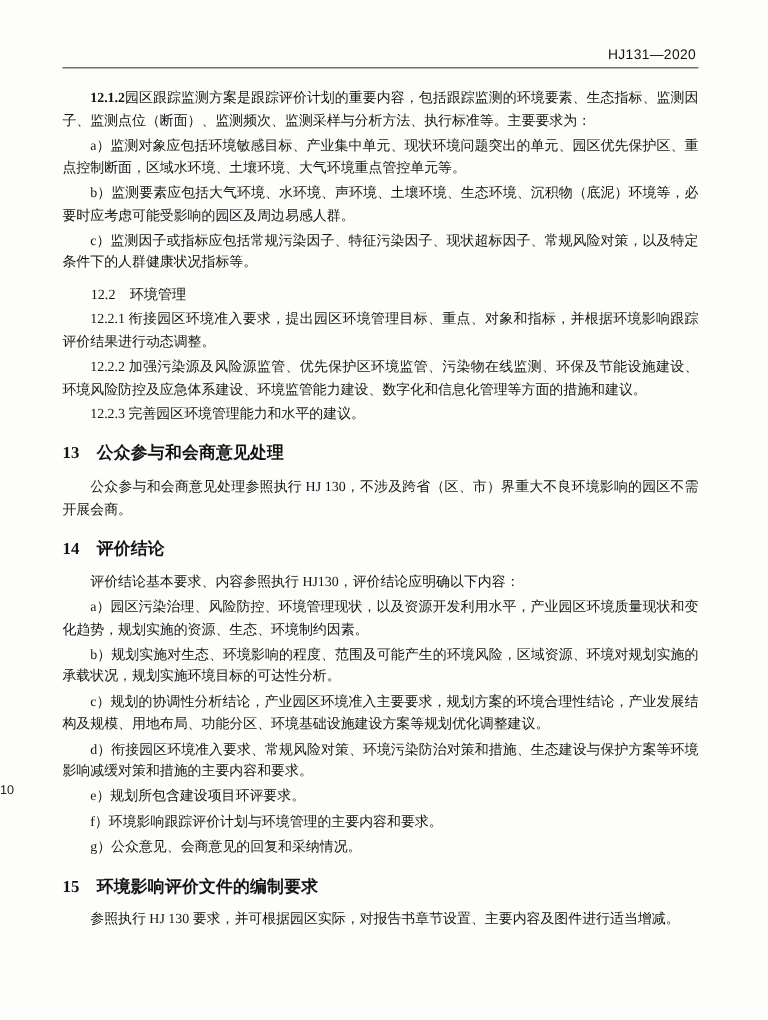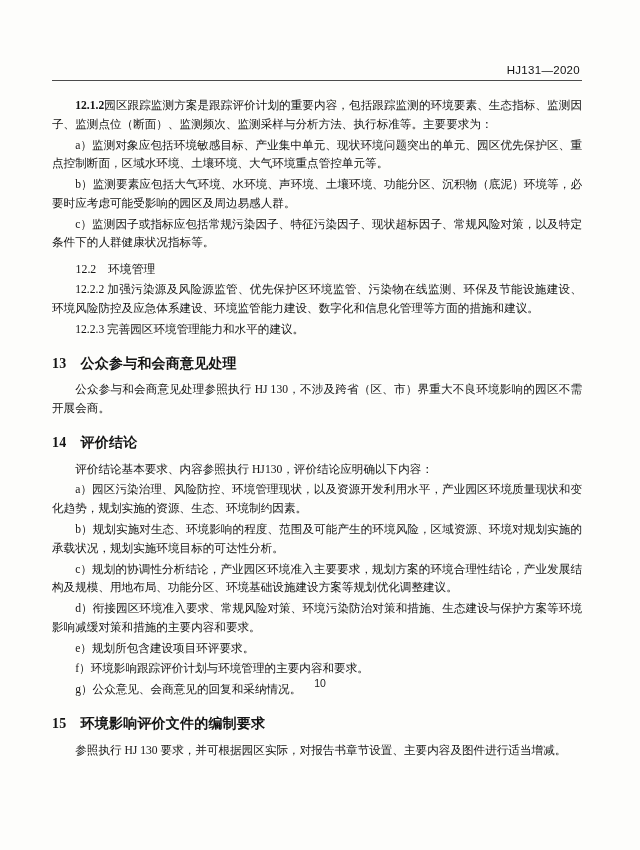--- a/index.html
+++ b/index.html
@@ -14,21 +14,20 @@
     color: #1a1a1a;
     position: relative;
     overflow: hidden;
   }
   .page {
     position: relative;
     width: 640px;
     height: 687px;
     box-sizing: border-box;
     padding: 40px 58px 30px 52px;
-    margin-top: 24px;
   }
   .header {
     text-align: right;
     font-size: 11.5px;
     letter-spacing: 0.3px;
     color: #111;
     margin-bottom: 4px;
     padding-right: 2px;
     font-family: "Liberation Sans", sans-serif;
   }
@@ -68,46 +67,47 @@
     margin: 7px 0 2px 0;
   }
   .blk {
     margin-bottom: 2px;
   }
   .footer {
     position: absolute;
     bottom: 22px;
     left: 0;
     width: 640px;
-    text-align: center;
+    text-align: left;
     font-size: 10.5px;
     color: #222;
     font-family: "Liberation Sans", sans-serif;
   }
 </style>
 </head>
 <body>
 
 <div class="page">
 
   <div class="header">HJ131—2020</div>
   <hr class="header-rule">
 
   <div class="body-text">
 
     <p class="indent2 blk"><span class="bold">12.1.2</span><span>园区跟踪监测方案是跟踪评价计划的重要内容，包括跟踪监测的环境要素、生态指标、监测因子、监测点位（断面）、监测频次、监测采样与分析方法、执行标准等。主要要求为：</span></p>
 
     <p class="indent2 blk">a）监测对象应包括环境敏感目标、产业集中单元、现状环境问题突出的单元、园区优先保护区、重点控制断面，区域水环境、土壤环境、大气环境重点管控单元等。</p>
 
-    <p class="indent2 blk">b）监测要素应包括大气环境、水环境、声环境、土壤环境、功能分区、沉积物（底泥）环境等，必要时应考虑可能受影响的园区及周边易感人群。</p>
+    <p class="indent2 blk">b）监测要素应包括大气环境、水环境、声环境、土壤环境、生态环境、沉积物（底泥）环境等，必要时应考虑可能受影响的园区及周边易感人群。</p>
 
     <p class="indent2 blk">c）监测因子或指标应包括常规污染因子、特征污染因子、现状超标因子、常规风险对策，以及特定条件下的人群健康状况指标等。</p>
 
     <p class="sub-head">12.2　环境管理</p>
 
+    <p class="indent2 blk">12.2.1 衔接园区环境准入要求，提出园区环境管理目标、重点、对象和指标，并根据环境影响跟踪评价结果进行动态调整。</p>
 
     <p class="indent2 blk">12.2.2 加强污染源及风险源监管、优先保护区环境监管、污染物在线监测、环保及节能设施建设、环境风险防控及应急体系建设、环境监管能力建设、数字化和信息化管理等方面的措施和建议。</p>
 
     <p class="indent2 blk">12.2.3 完善园区环境管理能力和水平的建议。</p>
 
     <p class="sec-head">13　公众参与和会商意见处理</p>
 
     <p class="indent2 blk">公众参与和会商意见处理参照执行 HJ 130，不涉及跨省（区、市）界重大不良环境影响的园区不需开展会商。</p>
 
     <p class="sec-head">14　评价结论</p>

